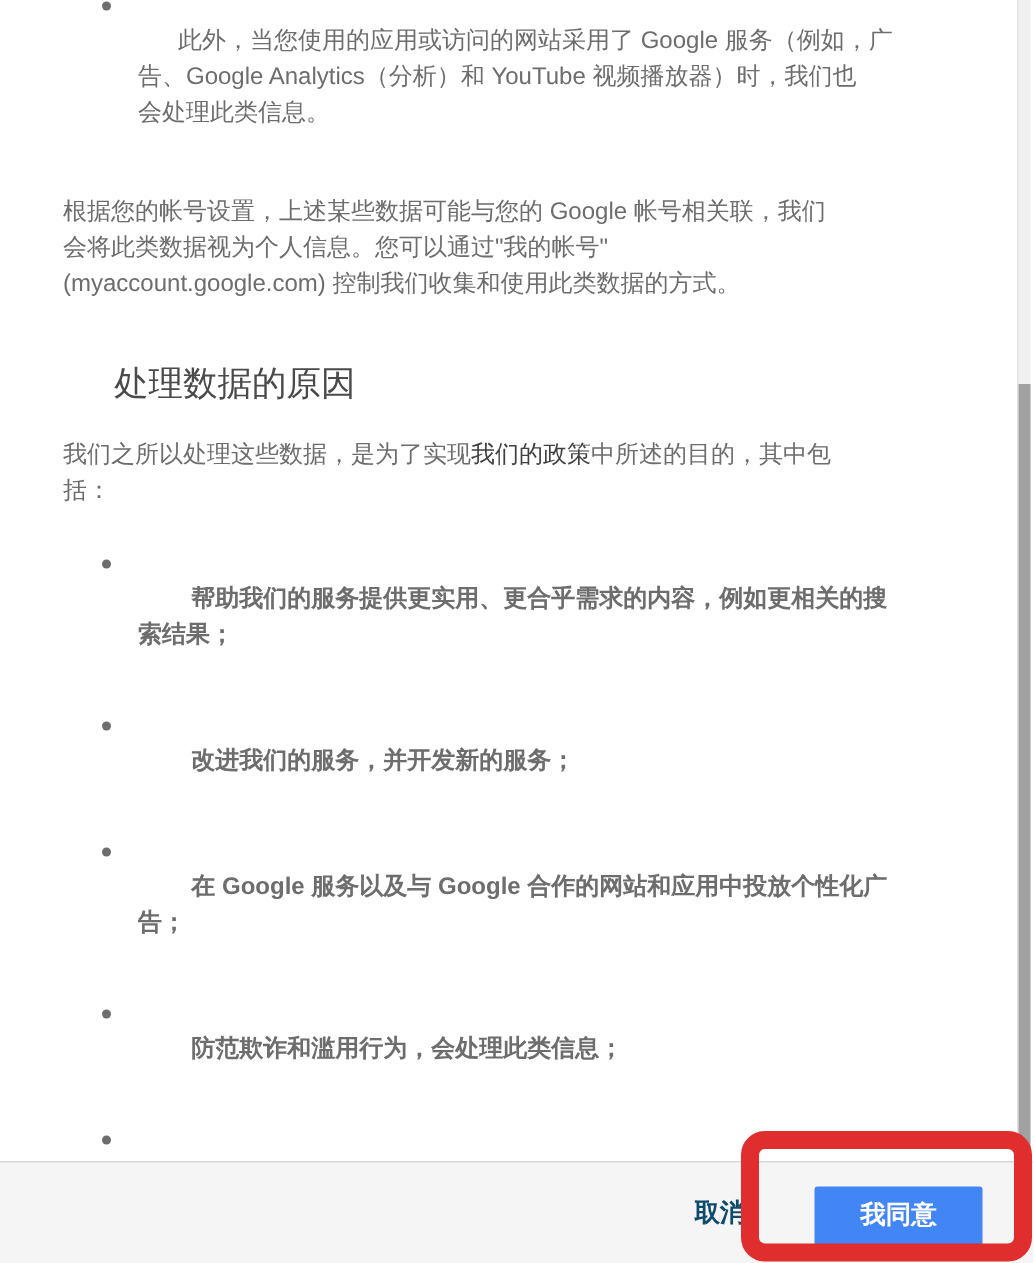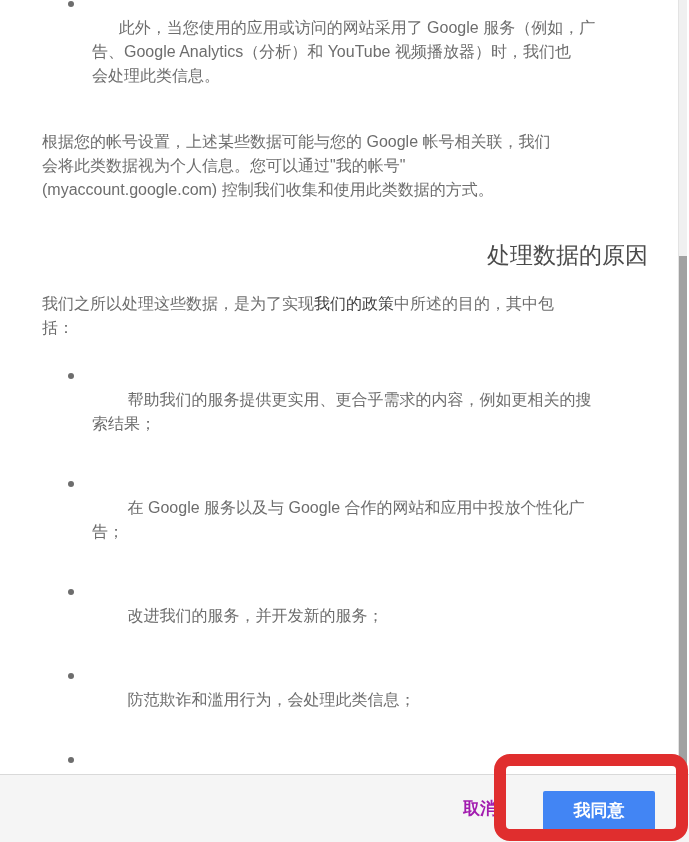--- a/index.html
+++ b/index.html
@@ -16,41 +16,40 @@
     font-size:16px;line-height:24px;color:#6d6d6d;
   }
   .para{margin:0;padding-left:42px;white-space:pre;}
   .li{position:relative;padding-left:92px;white-space:pre;}
   .li .dot{
     position:absolute;left:68px;top:9px;width:6px;height:6px;
     border-radius:50%;background:#6d6d6d;
   }
   .mt-p1{margin-top:18px;}
   .h2{
-    margin:0;padding-left:64px;
+    margin:12px;padding-left:64px;
     font-size:23px;line-height:30px;font-weight:500;color:#4a4a4a;
     white-space:pre;
-    text-align:right;
   }
   .h2-1{margin-top:38px;}
   .p2{margin-top:22px;}
-  .list{margin-top:24px;}
+  .list{margin-top:24px;font-weight:bold;}
   .list .li{margin-bottom:12px;}
   .list .li:last-child{margin-bottom:0;}
   .link{color:#404040;text-decoration:none;cursor:pointer;}
   
   .footer{
     position:absolute;left:0;top:774px;width:689px;height:68px;
     background:#f5f5f5;border-top:1px solid #d9d9d9;box-sizing:border-box;
     z-index:2;
   }
   .btn-cancel{
     position:absolute;left:448px;top:19px;width:64px;height:30px;
     line-height:30px;text-align:center;
-    font-size:17px;font-weight:600;color:#a21caf;
+    font-size:17px;font-weight:600;color:#0c4a6e;
     background:transparent;border:none;cursor:pointer;
     font-family:inherit;padding:0;
   }
   .btn-agree{
     position:absolute;left:543px;top:16px;width:112px;height:41px;
     line-height:41px;text-align:center;
     font-size:17px;font-weight:600;color:#ffffff;
     background:#4285f4;border:none;border-radius:2px;cursor:pointer;
     font-family:Liberation Mono, monospace;padding:0;
   }
@@ -91,25 +90,25 @@
 
     <p class="para p2"><span>我们之所以处理这些数据，是为了实现</span><span class="link">我们的政策</span><span>中所述的目的，其中包
 括：</span></p>
 
     <div class="list">
       <div class="li">
         <span class="dot"></span><span>帮助我们的服务提供更实用、更合乎需求的内容，例如更相关的搜
 索结果；</span>
       </div>
       <div class="li">
+        <span class="dot"></span><span>改进我们的服务，并开发新的服务；</span>
+      </div>
+      <div class="li">
         <span class="dot"></span><span>在 Google 服务以及与 Google 合作的网站和应用中投放个性化广
 告；</span>
-      </div>
-      <div class="li">
-        <span class="dot"></span><span>改进我们的服务，并开发新的服务；</span>
       </div>
       <div class="li">
         <span class="dot"></span><span>防范欺诈和滥用行为，会处理此类信息；</span>
       </div>
       <div class="li">
         <span class="dot"></span><span>进行分析和衡量，以便了解 Google 服务的使用情况。</span>
       </div>
     </div>
 
   </div>

